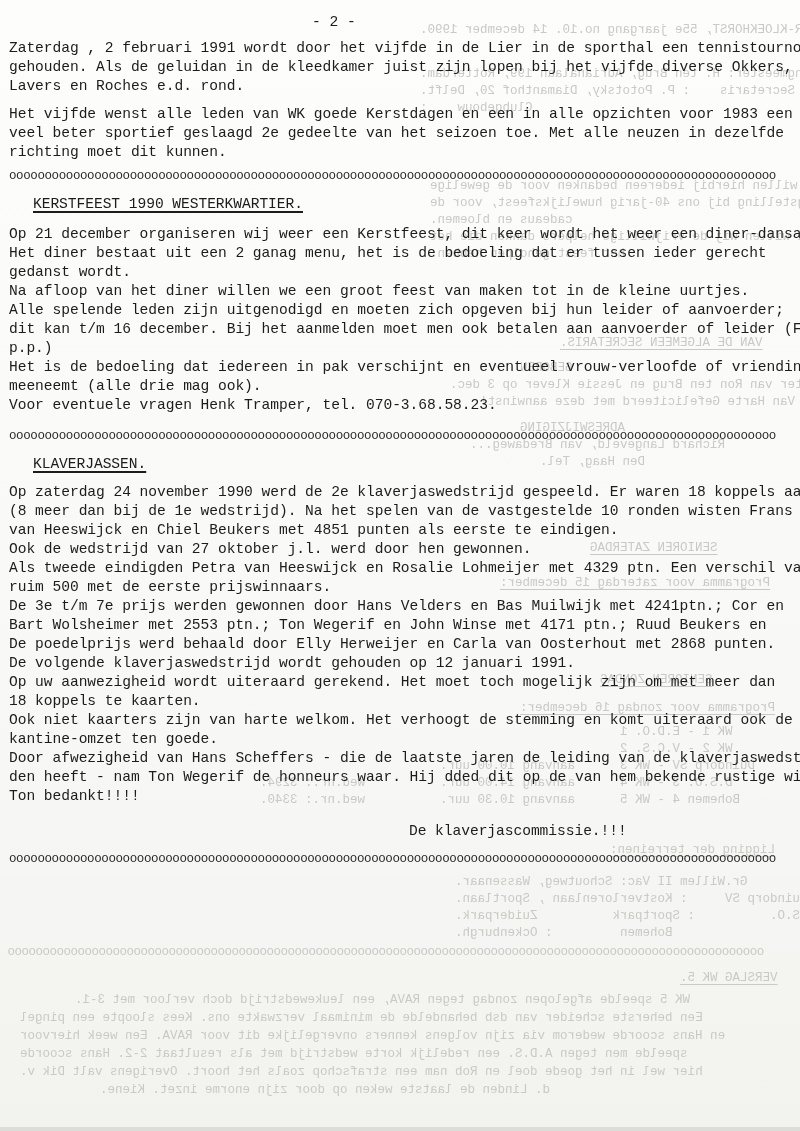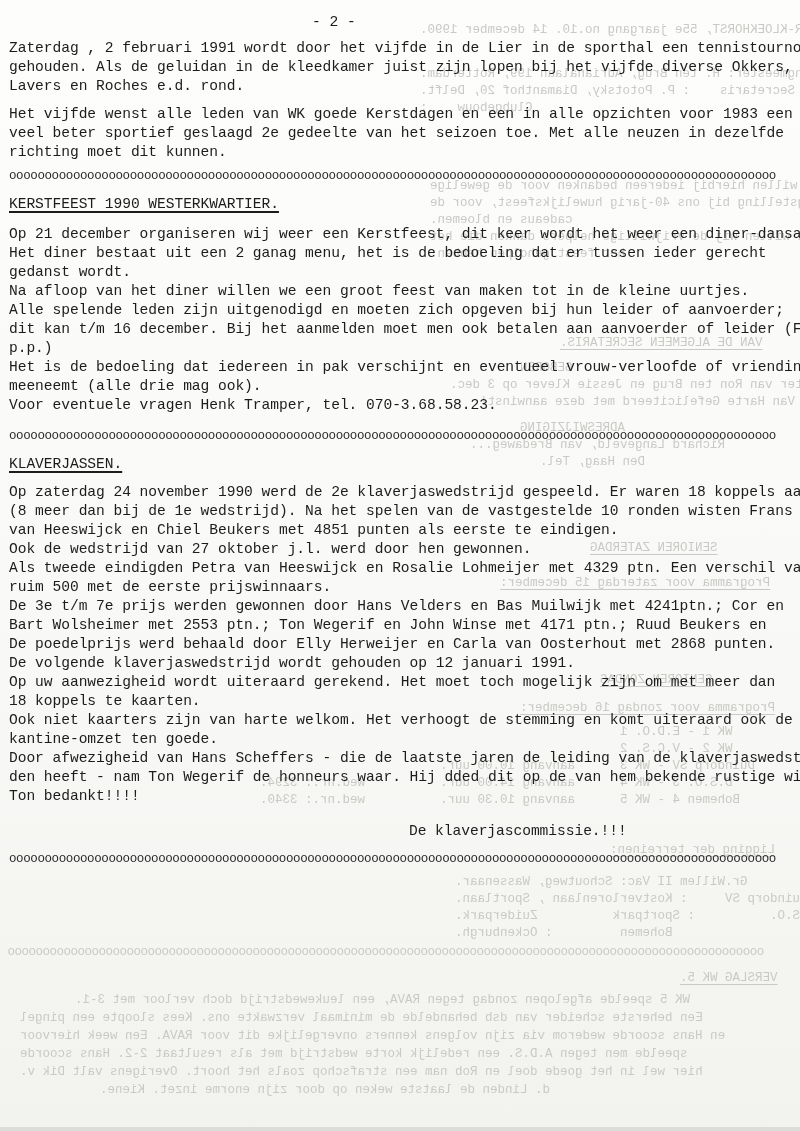--- a/index.html
+++ b/index.html
@@ -27,20 +27,21 @@
     .main .ln { white-space: pre; display: block; }
     .pageno { position: absolute; left: 312px; top: 14px; font-size: 14.6px; }
     .sep {
       display: block; white-space: pre; overflow: hidden;
       font-size: 12.5px; letter-spacing: -0.4px; color: #2a2a2a;
       line-height: 14px;
     }
     .heading {
       display: inline-block; text-decoration: underline; text-underline-offset: 3px;
       text-decoration-thickness: 1.5px;
+      margin-left: 24px;
     }
     .u { text-decoration: underline; text-underline-offset: 3px; }
     .bottom-edge {
       position: absolute; left: 0; right: 0; top: 1127px; height: 4px; background: #dcdcd8;
     }
   </style>
 </head>
 <body>
 
 <div class="page">

